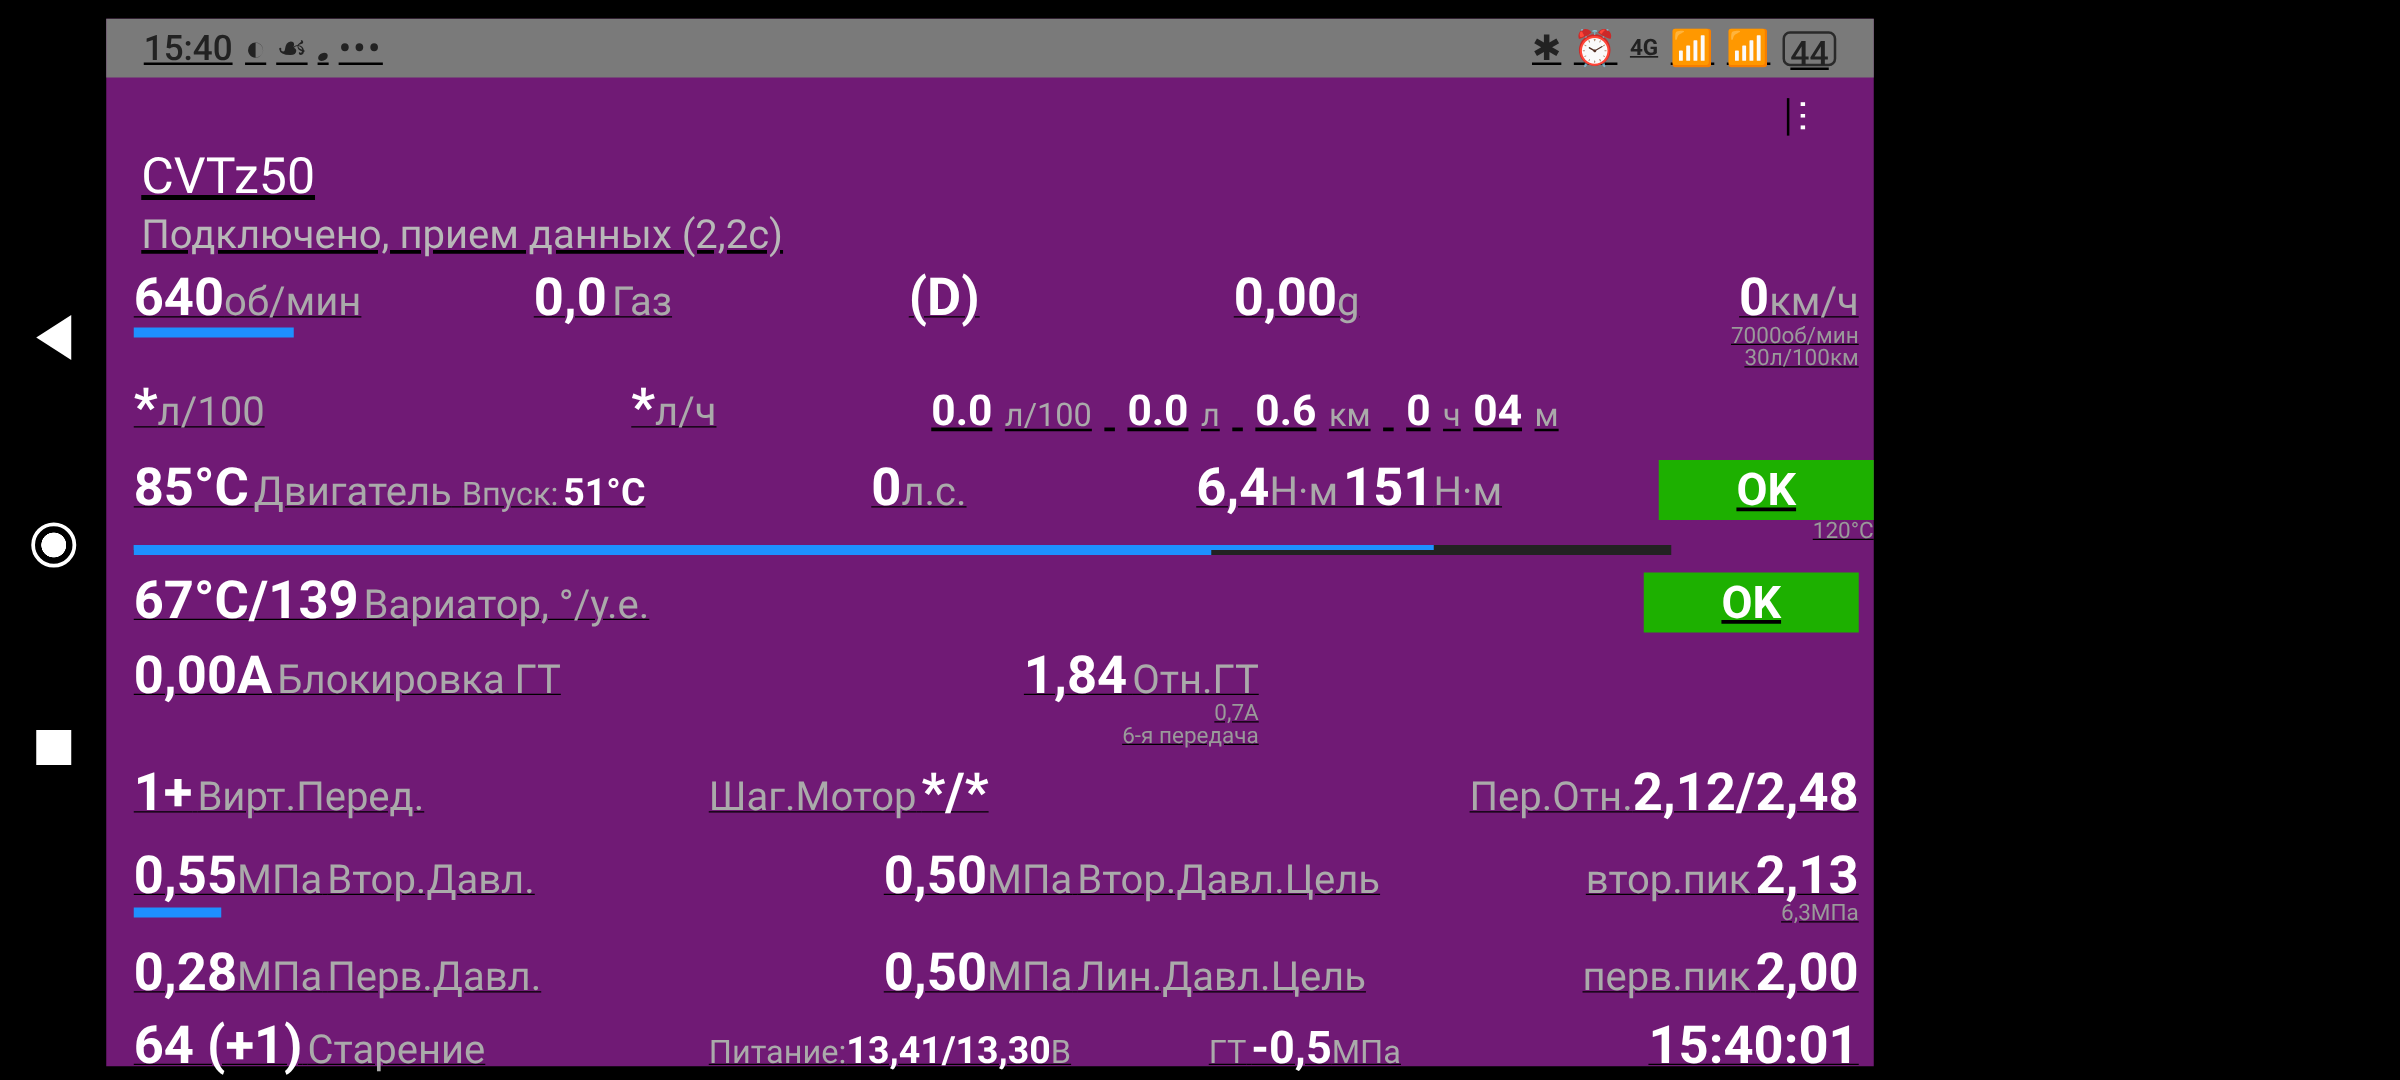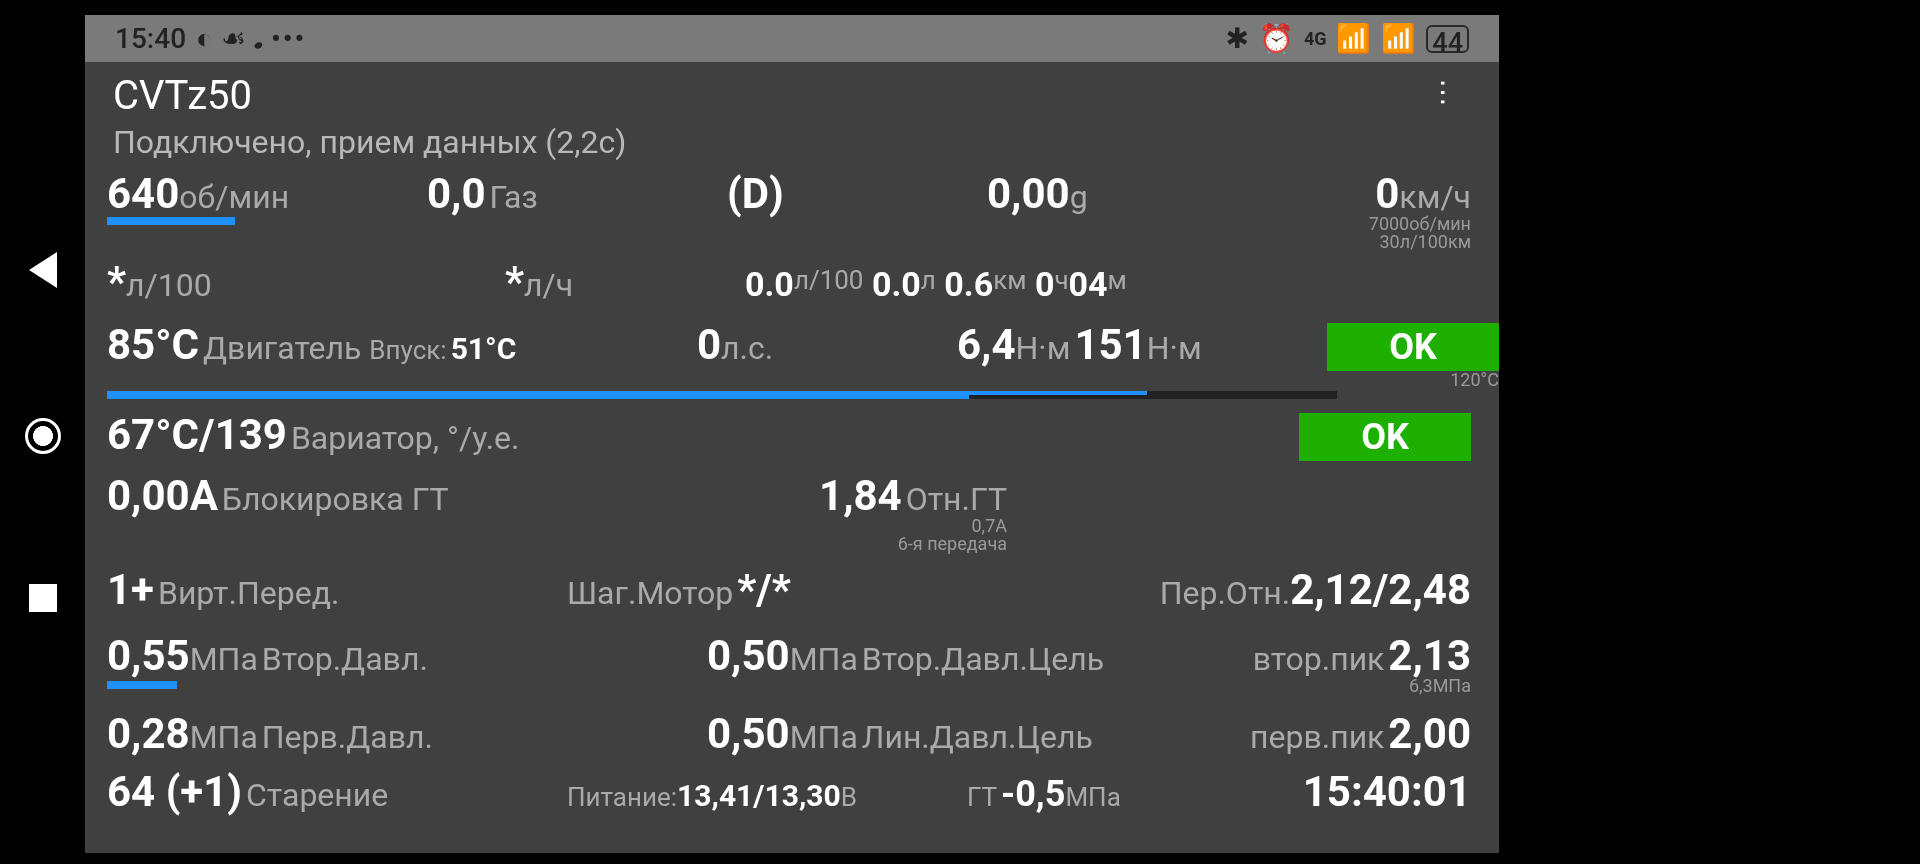--- a/index.html
+++ b/index.html
@@ -1,49 +1,49 @@
 <!DOCTYPE html>
 <html><head>
 <meta charset="utf-8">
 <style>
   * { margin:0; padding:0; box-sizing:border-box; }
   html,body { width:1920px; height:864px; background:#000; font-family:Roboto,Arial,sans-serif; overflow:hidden; }
-  .phone { position:absolute; left:85px; top:15px; width:1414px; height:838px; background:#404040; }
+  .phone { position:absolute; left:85px; top:15px; width:1414px; height:838px; background:#701a75;text-decoration:underline; }
   
   .status { height:47px; background:#7a7a7a; display:flex; align-items:center; padding:0 30px; color:#222; font-size:28px; font-weight:500; }
   .status .left { display:flex; align-items:center; gap:10px; }
   .status .icons { display:flex; gap:8px; align-items:center; }
   .status .right { margin-left:auto; display:flex; align-items:center; gap:10px; }
   .battbox { border:2px solid #2a2a2a; border-radius:6px; padding:0 4px; font-size:27px; height:28px; display:flex; align-items:flex-start; font-weight:500; }
   
   .header { display:flex; align-items:flex-start; padding:10px 28px 6px 28px; }
-  .header .titles { display:flex; flex-direction:column; }
+  .header .titles { display:flex; flex-direction:column;margin-top:45px; }
   .apptitle { color:#fff; font-size:40px; font-weight:400; }
   .substatus { color:#b8b8b8; font-size:32px; margin-top:4px; }
   .overflow { margin-left:auto; color:#fff; font-size:28px; letter-spacing:2px; transform:rotate(90deg); padding:18px 8px 0 0; cursor:pointer; }
   
-  .content { padding:0 28px 0 0; margin-left:22px; position:relative; }
+  .content { padding:0 12px 0 0; margin-left:22px; position:relative; }
   .row { position:relative; color:#fff; line-height:1; margin-top:6px; }
   .big { font-size:42px; font-weight:700; color:#fff; }
   .lbl { font-size:32px; color:#aaa; font-weight:400; }
   .mid { font-size:30px; color:#aaa; font-weight:400; }
   .tiny { font-size:18px; color:#9a9a9a; font-weight:400; text-align:right; }
   .sub { font-size:26px; color:#aaa; }
   .bar { height:8px; background:#1e90ff; margin-top:2px; }
   .ok { background:#1db000; color:#fff; font-size:36px; font-weight:700; width:172px; height:48px; display:flex; align-items:center; justify-content:center; }
   
   .nav { position:absolute; left:0; top:0; width:85px; height:864px; display:flex; flex-direction:column; align-items:center; justify-content:center; gap:130px; }
   .nav .tri { width:0; height:0; border-top:18px solid transparent; border-bottom:18px solid transparent; border-right:28px solid #fff; }
   .nav .circ { width:36px; height:36px; border:3px solid #fff; border-radius:50%; background:radial-gradient(circle,#fff 46%,transparent 48%); }
   .nav .sq { width:28px; height:28px; background:#fff; }
   
   .row1 { display:grid; grid-template-columns: 320px 300px 260px 260px 1fr; align-items:baseline; }
   .row1 .far { text-align:right; }
   .row2 { display:grid; grid-template-columns: 398px 240px 1fr; align-items:baseline; margin-top:10px;}
-  .multi { display:flex; gap:0; align-items:flex-start; font-size:34px;}
+  .multi { display:flex; gap:10px; align-items:flex-end; font-size:34px;}
   .multi span.v { color:#fff; font-weight:700;}
   .multi span.u { color:#aaa; font-size:26px;}
   .row3 { display:grid; grid-template-columns: 590px 260px 370px auto; align-items:baseline; margin-top:20px;}
   .row3 .okcell { justify-self:end; }
   .prog { position:relative; height:8px; background:#222; margin-top:2px; width:1230px;}
   .prog .p1 { position:absolute; left:0; top:0; height:8px; background:#1e90ff;}
   .prog .p2 { position:absolute; left:0; top:0; height:4px; background:#1e90ff;}
   .row4 { display:grid; grid-template-columns:1fr auto; align-items:baseline; margin-top:14px;}
   .row5 { display:grid; grid-template-columns:470px 430px auto; align-items:baseline; margin-top:14px;}
   .row5 .r { justify-self:end; text-align:right;}

